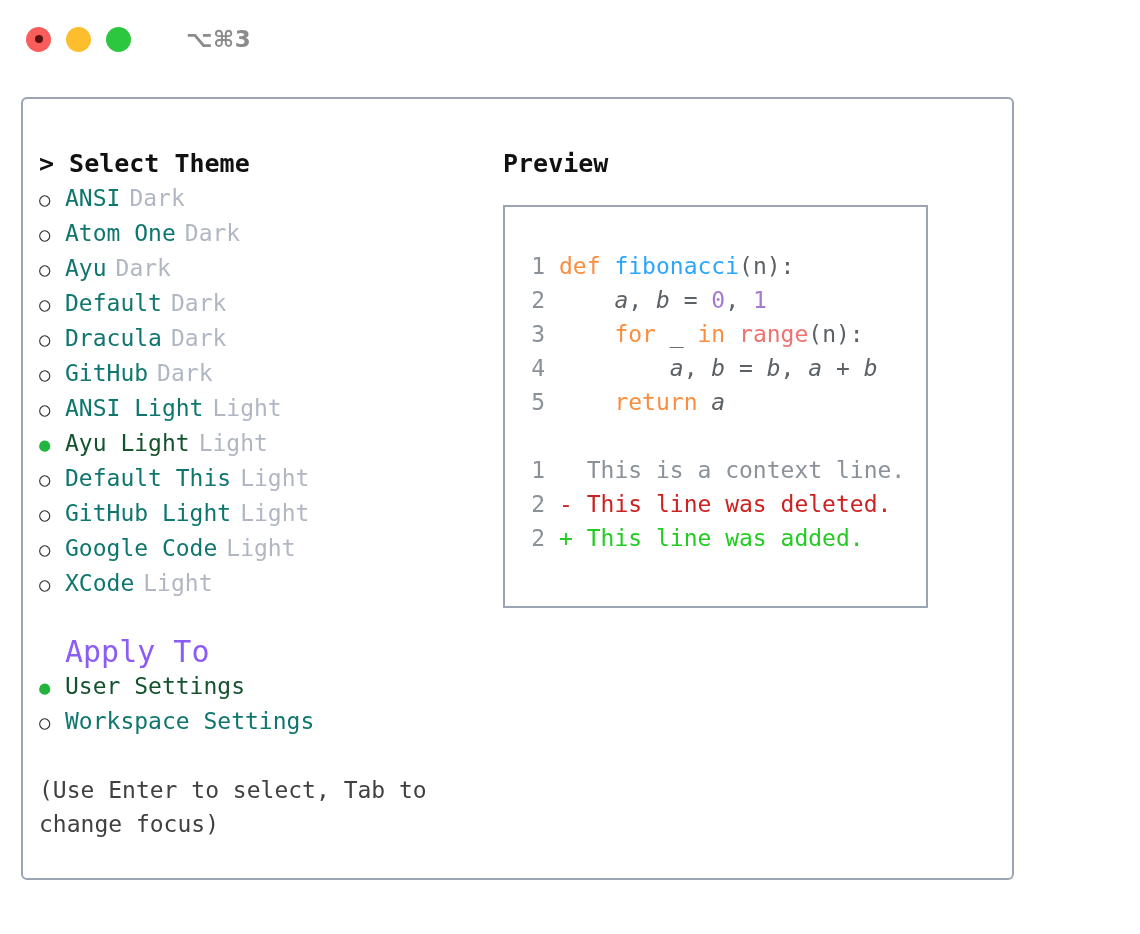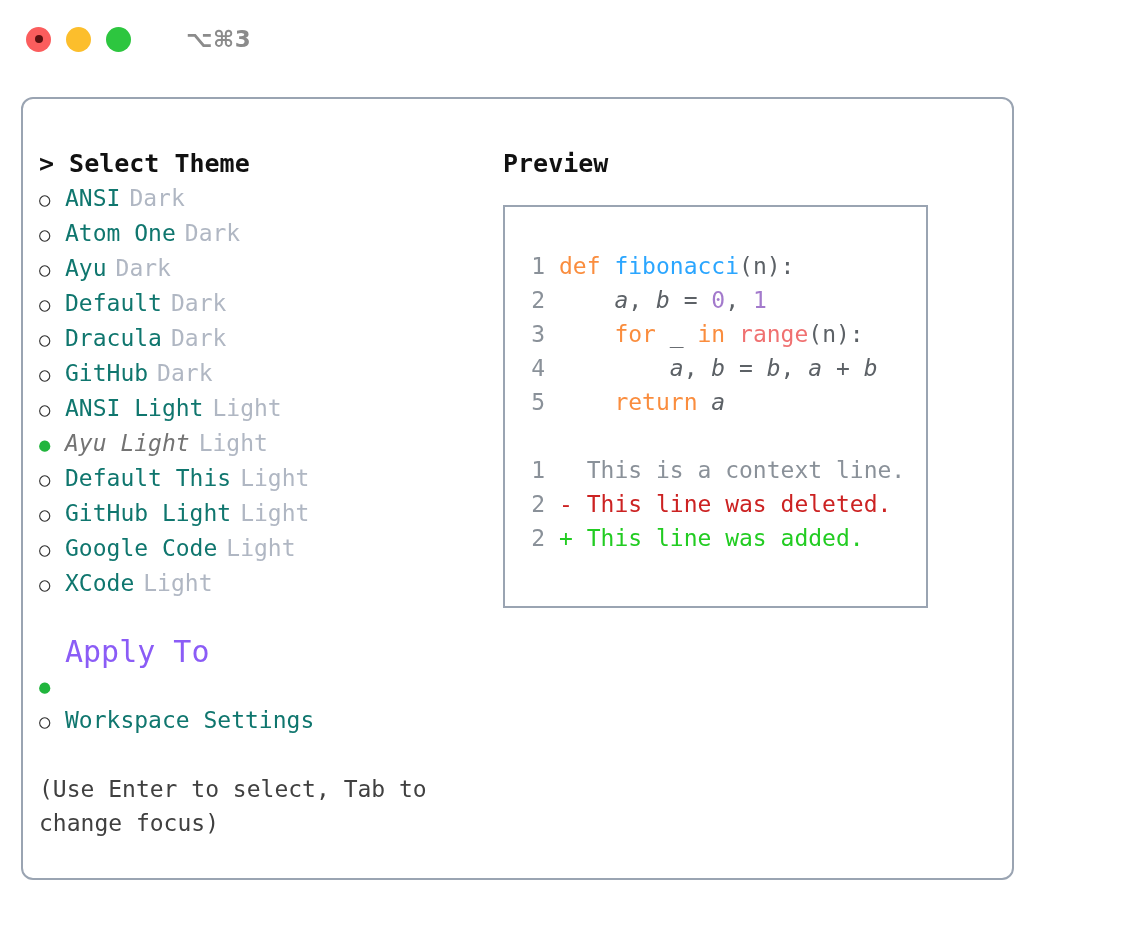--- a/index.html
+++ b/index.html
@@ -61,21 +61,21 @@
     font-family: "DejaVu Sans", "Liberation Sans", sans-serif;
   }
   
   .panel {
     position: absolute;
     left: 21px;
     top: 97px;
     width: 993px;
     height: 783px;
     border: 2px solid #9aa4b2;
-    border-radius: 12px;
+    border-radius: 6px;
     background: #ffffff;
   }
   .panel-inner {
     position: absolute;
     left: 0; top: 0;
     width: 100%; height: 100%;
     display: flex;
   }
   .left-col {
     width: 480px;
@@ -103,21 +103,21 @@
   .marker {
     width: 26px;
     display: inline-block;
     flex: 0 0 26px;
     font-size: 19px;
     line-height: 34px;
   }
   .marker.empty { color: #333333; }
   .marker.filled { color: #21b53d; }
   .opt-label { color: #0f766e; }
-  .opt-label.sel { color: #737373; font-style: italic; }
+  .opt-label.sel { color: #14532d; }
   .opt-tag {
     color: #b0b7c3;
     margin-left: 9px;
   }
   .apply-head {
     font-size: 30px;
     color: #8b5cf6;
     line-height: 34px;
     padding-left: 26px;
     white-space: pre;
@@ -202,21 +202,21 @@
             <div class="opt-row"><span class="marker empty">○</span><span class="opt-label">Default This</span><span class="opt-tag">Light</span></div>
             <div class="opt-row"><span class="marker empty">○</span><span class="opt-label">GitHub Light</span><span class="opt-tag">Light</span></div>
             <div class="opt-row"><span class="marker empty">○</span><span class="opt-label">Google Code</span><span class="opt-tag">Light</span></div>
             <div class="opt-row"><span class="marker empty">○</span><span class="opt-label">XCode</span><span class="opt-tag">Light</span></div>
           </div>
 
         <div class="spacer-block"></div>
 
         <div class="apply-head">Apply To</div>
         <div id="apply-list">
-            <div class="opt-row"><span class="marker filled">●</span></div>
+            <div class="opt-row"><span class="marker filled">●</span><span class="opt-label sel">User Settings</span></div>
             <div class="opt-row"><span class="marker empty">○</span><span class="opt-label">Workspace Settings</span></div>
           </div>
 
         <div class="spacer-block"></div>
 
         <div class="hint">(Use Enter to select, Tab to change focus)</div>
       </div>
 
       <div class="right-col">
         <div class="preview-head">Preview</div>

